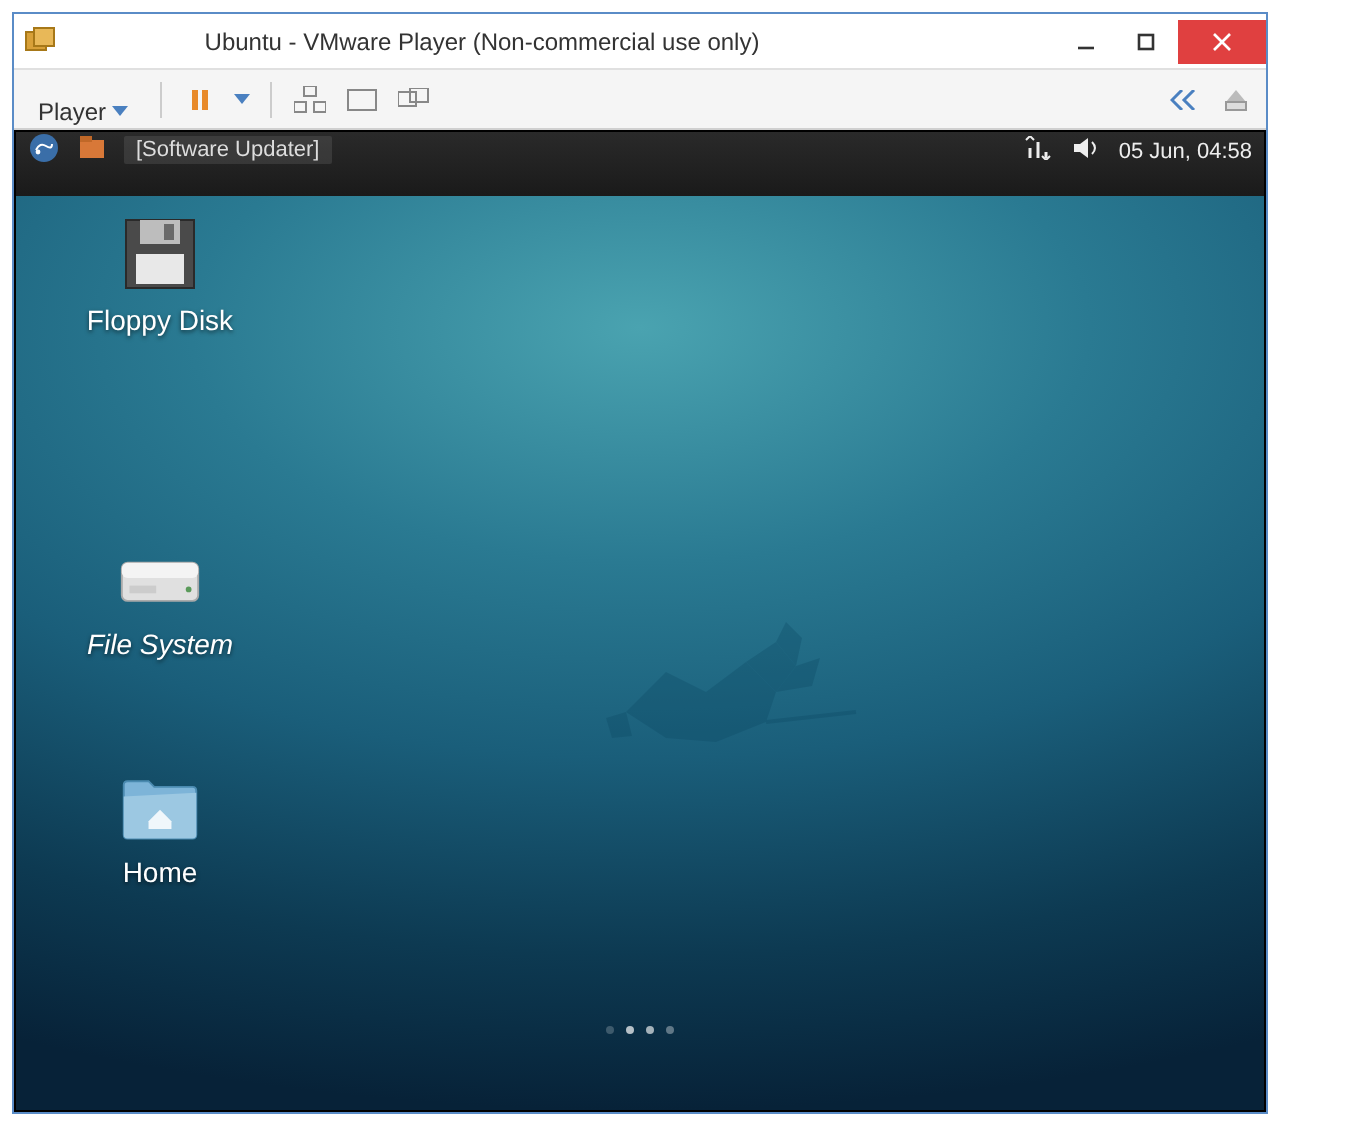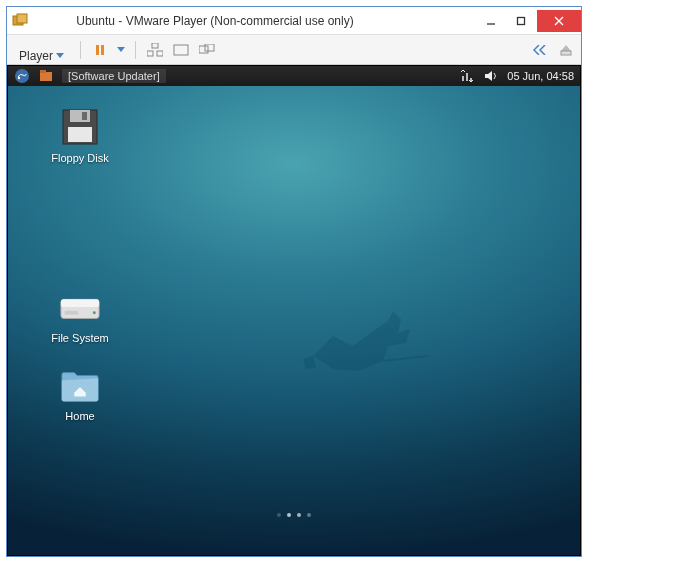--- a/index.html
+++ b/index.html
@@ -9,21 +9,21 @@
     font-size: 12px;
     background: #fff;
     overflow: hidden;
   }
   .outer-frame {
     width: 680px; height: 563px;
     background: #fff;
     padding: 6px;
   }
   .window {
-    width: 576px; height: 551px;
+    width: 628px; height: 551px;
     border: 1px solid #5a8cc7;
     background: #fff;
     display: flex; flex-direction: column;
   }
   
   .titlebar {
     height: 28px;
     background: #fff;
     display: flex; align-items: center;
     padding: 0 0 0 4px;
@@ -81,51 +81,51 @@
   .vm-screen {
     flex: 1;
     position: relative;
     background: radial-gradient(ellipse 120% 80% at 50% 20%, #4aa3b0 0%, #2a7a92 30%, #1a5e7a 55%, #0d3a52 80%, #072238 100%);
     overflow: hidden;
   }
   
   .panel {
     height: 20px;
     background: linear-gradient(#2a2a2a, #1a1a1a);
-    display: flex; align-items: center;
+    display: flex; align-items: flex-end;
     color: #ddd;
     font-size: 11px;
-    padding: 4px 6px;
+    padding: 16px 6px;
     gap: 8px;
   }
   .panel .panel-icon { width: 16px; height: 16px; display: flex; align-items: center; justify-content: center; }
   .panel .task-btn {
     background: rgba(120,120,120,0.25);
     padding: 1px 6px;
     border-radius: 1px;
     color: #ddd;
     font-size: 11px;
   }
   .panel .spacer { flex: 1; }
   .panel .clock { font-size: 11px; color: #eee; }
   
   .desktop-icon {
     position: absolute;
     width: 76px;
     display: flex; flex-direction: column; align-items: center;
     gap: 4px;
     color: #fff;
     text-shadow: 0 1px 2px rgba(0,0,0,0.6);
-    font-size: 11px;
+    font-size: 14px;
     text-align: center;
   }
   .di-floppy { left: 34px; top: 40px; }
   .di-trash  { left: 34px; top: 130px; }
-  .di-fs     { left: 34px; top: 220px; }
-  .di-home   { left: 34px; top: 298px; justify-content: space-between; }
+  .di-fs     { left: 34px; top: 202px; font-style: italic; }
+  .di-home   { left: 34px; top: 316px; justify-content: space-between; }
   .icon-box { width: 42px; height: 42px; display: flex; align-items: center; justify-content: center; }
   
   .mouse-art {
     position: absolute;
     left: 290px; top: 235px;
     opacity: 0.28;
   }
   
   .loading-dots {
     position: absolute;

